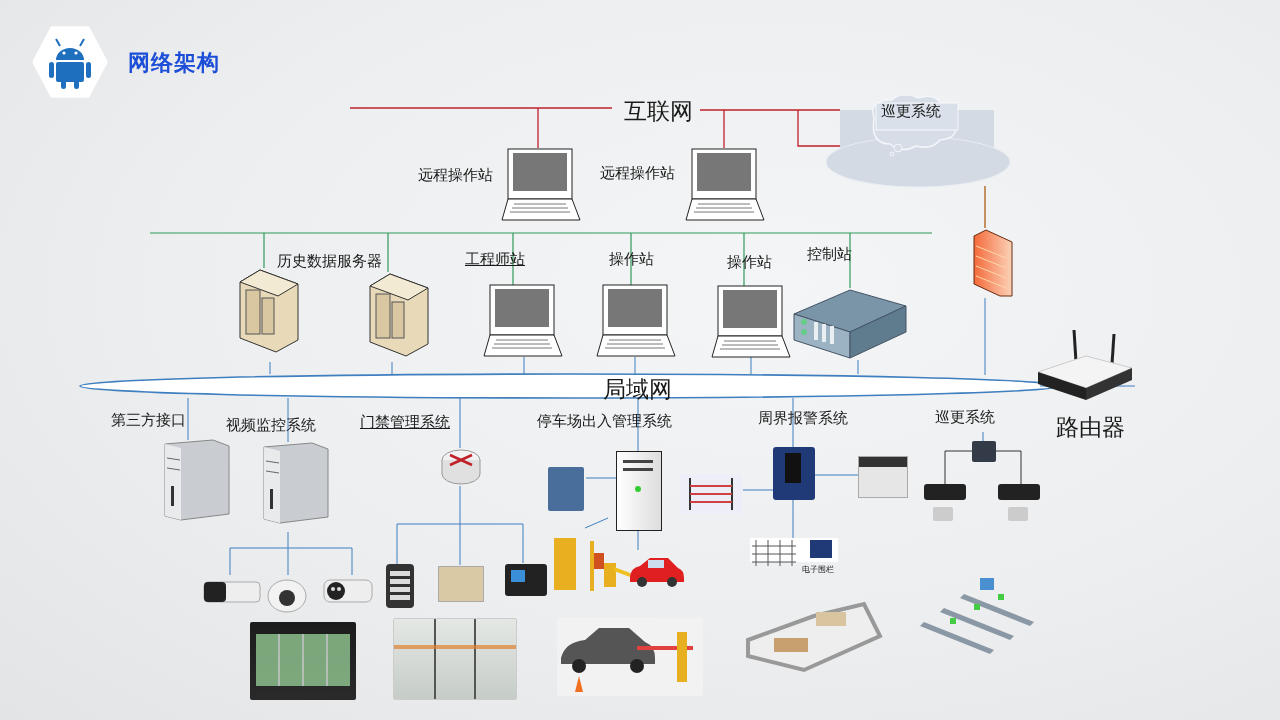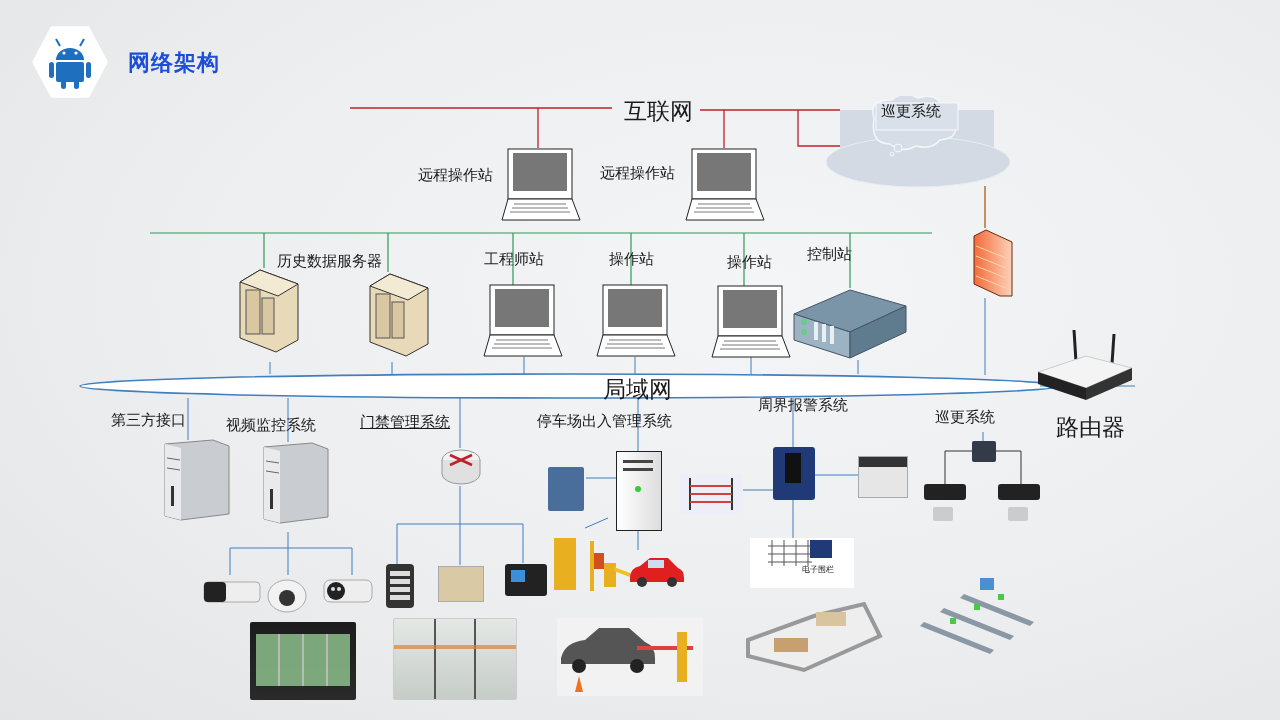--- a/index.html
+++ b/index.html
@@ -170,21 +170,21 @@
 </div>
 <div class="abs" style="left:368px;top:272px;">
   <svg width="62" height="86">
       <polygon points="2,14 22,2 60,16 60,72 38,84 2,70" fill="#e8d9b8" stroke="#333"></polygon>
       <polygon points="2,14 22,2 60,16 40,28" fill="#f3ead4" stroke="#333"></polygon>
       <rect x="8" y="22" width="14" height="44" fill="#d8c7a0" stroke="#555"></rect>
       <rect x="24" y="30" width="12" height="36" fill="#d8c7a0" stroke="#555"></rect>
     </svg>
 </div>
 
-<div class="lbl" style="left:484px;top:252px;">工程师站</div>
+<div class="lbl" style="left:465px;top:252px;text-decoration:underline;">工程师站</div>
 <div class="abs" style="left:482px;top:284px;">
   <svg width="82" height="74">
       <rect x="8" y="1" width="64" height="50" fill="#fff" stroke="#222"></rect>
       <rect x="13" y="5" width="54" height="38" fill="#777"></rect>
       <polygon points="8,51 72,51 80,72 2,72" fill="#fff" stroke="#222"></polygon>
       <g stroke="#555" stroke-width=".8">
         <line x1="14" y1="56" x2="66" y2="56"></line>
         <line x1="12" y1="60" x2="68" y2="60"></line>
         <line x1="10" y1="64" x2="70" y2="64"></line>
       </g>
@@ -239,21 +239,21 @@
       <polygon points="2,44 50,60 50,72 2,56" fill="#222"></polygon>
       <polygon points="50,60 96,40 96,52 50,72" fill="#333"></polygon>
     </svg>
 </div>
 <div class="lbl lbl-lg" style="left:1056px;top:416px;">路由器</div>
 
 <div class="lbl" style="left:75px;top:413px;margin-left:36px;">第三方接口</div>
 <div class="lbl" style="left:190px;top:418px;padding-left:36px;">视频监控系统</div>
 <div class="lbl" style="left:360px;top:415px;text-decoration:underline;">门禁管理系统</div>
 <div class="lbl" style="left:537px;top:414px;">停车场出入管理系统</div>
-<div class="lbl" style="left:758px;top:398px;">周界报警系统</div>
+<div class="lbl" style="left:758px;top:411px;">周界报警系统</div>
 <div class="lbl" style="left:935px;top:410px;text-align:center;">巡更系统</div>
 
 <div class="abs" style="left:163px;top:438px;">
   <svg width="68" height="84">
       <polygon points="2,6 50,2 66,8 66,76 18,82 2,78" fill="#c9ccd0" stroke="#888"></polygon>
       <polygon points="2,6 18,10 18,82 2,78" fill="#e8eaec"></polygon>
       <line x1="4" y1="20" x2="17" y2="22" stroke="#666"></line>
       <line x1="4" y1="30" x2="17" y2="32" stroke="#666"></line>
       <rect x="8" y="48" width="3" height="20" fill="#333"></rect>
     </svg>
@@ -357,21 +357,21 @@
       <rect x="80" y="28" width="56" height="4" fill="#e04040"></rect>
       <rect x="120" y="14" width="10" height="50" fill="#e8b020"></rect>
       <polygon points="18,74 22,58 26,74" fill="#f07020"></polygon>
     </svg>
 </div>
 
 <div class="abs" style="left:773px;top:447px;width:42px;height:53px;background:#203a78;border-radius:3px;">
   <div style="position:absolute;left:12px;top:6px;width:16px;height:30px;background:#111;"></div>
 </div>
 <div class="abs" style="left:858px;top:456px;width:48px;height:40px;background:linear-gradient(#333 0 10px,#e6e6e6 10px);border:1px solid #aaa;"></div>
-<div class="abs" style="left:750px;top:538px;width:88px;height:50px;background:#fff;padding-left:16px;">
+<div class="abs" style="left:750px;top:538px;width:88px;height:24px;background:#fff;">
   <svg width="50" height="30">
       <g stroke="#555">
         <line x1="6" y1="2" x2="6" y2="28"></line>
         <line x1="18" y1="2" x2="18" y2="28"></line>
         <line x1="30" y1="2" x2="30" y2="28"></line>
         <line x1="42" y1="2" x2="42" y2="28"></line>
         <line x1="2" y1="8" x2="46" y2="8"></line>
         <line x1="2" y1="16" x2="46" y2="16"></line>
         <line x1="2" y1="24" x2="46" y2="24"></line>
       </g>

